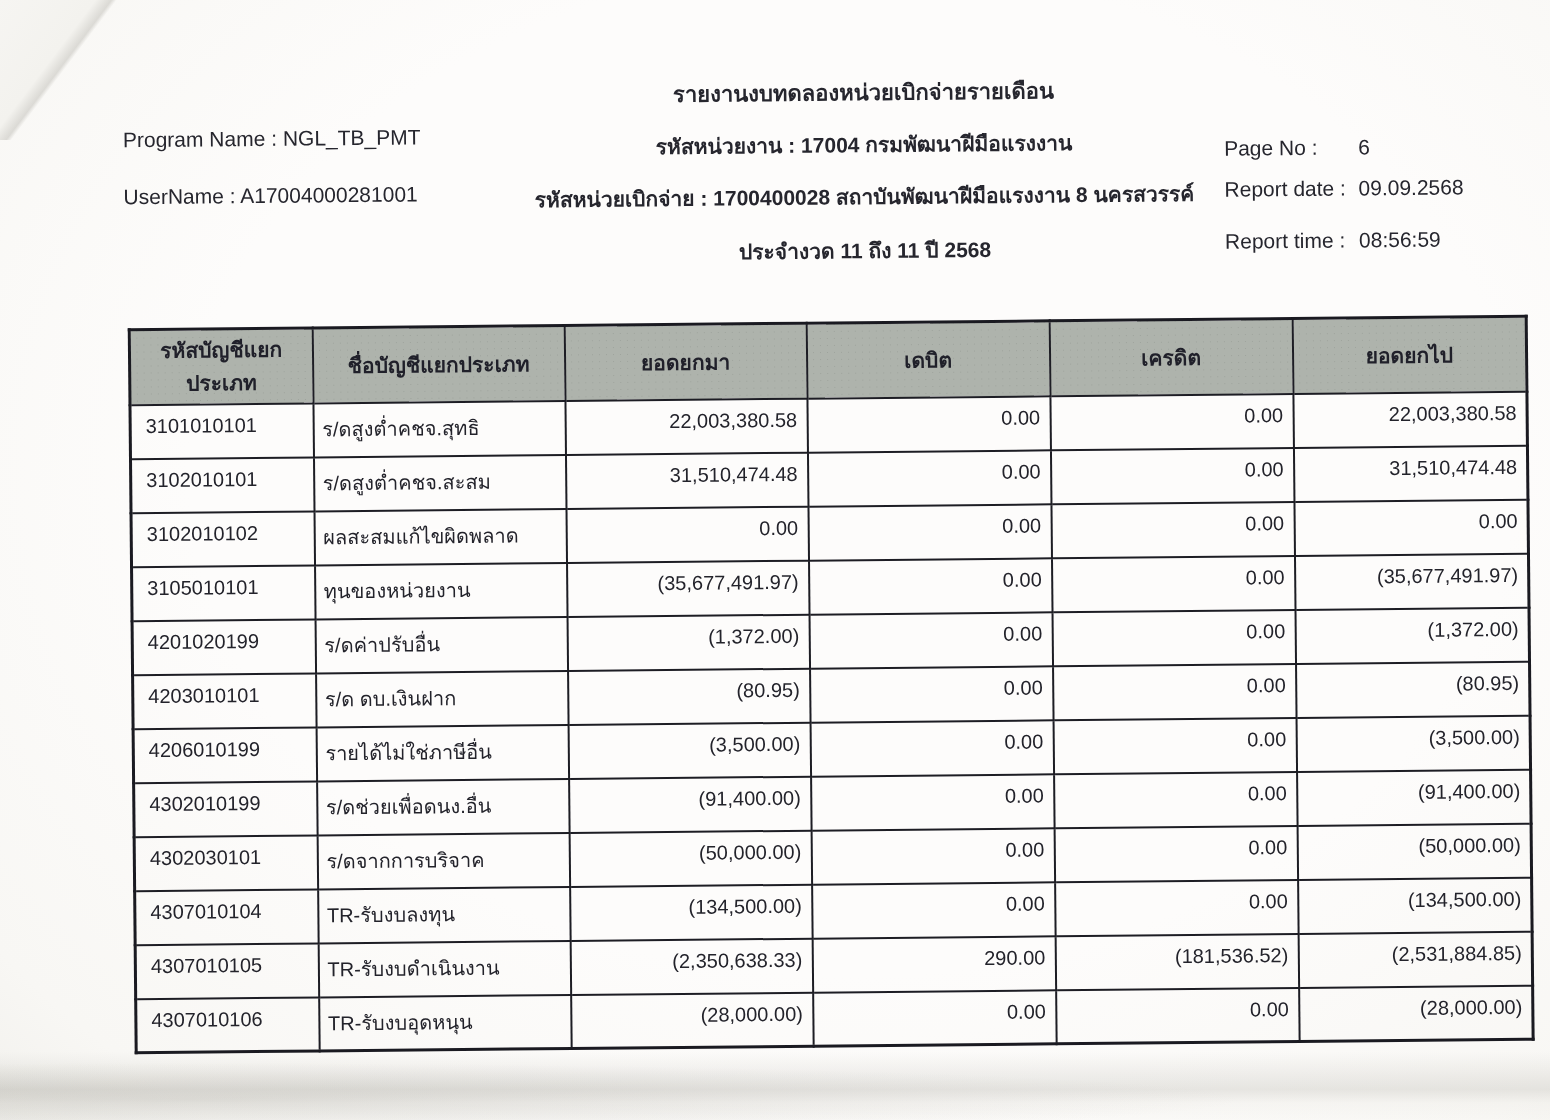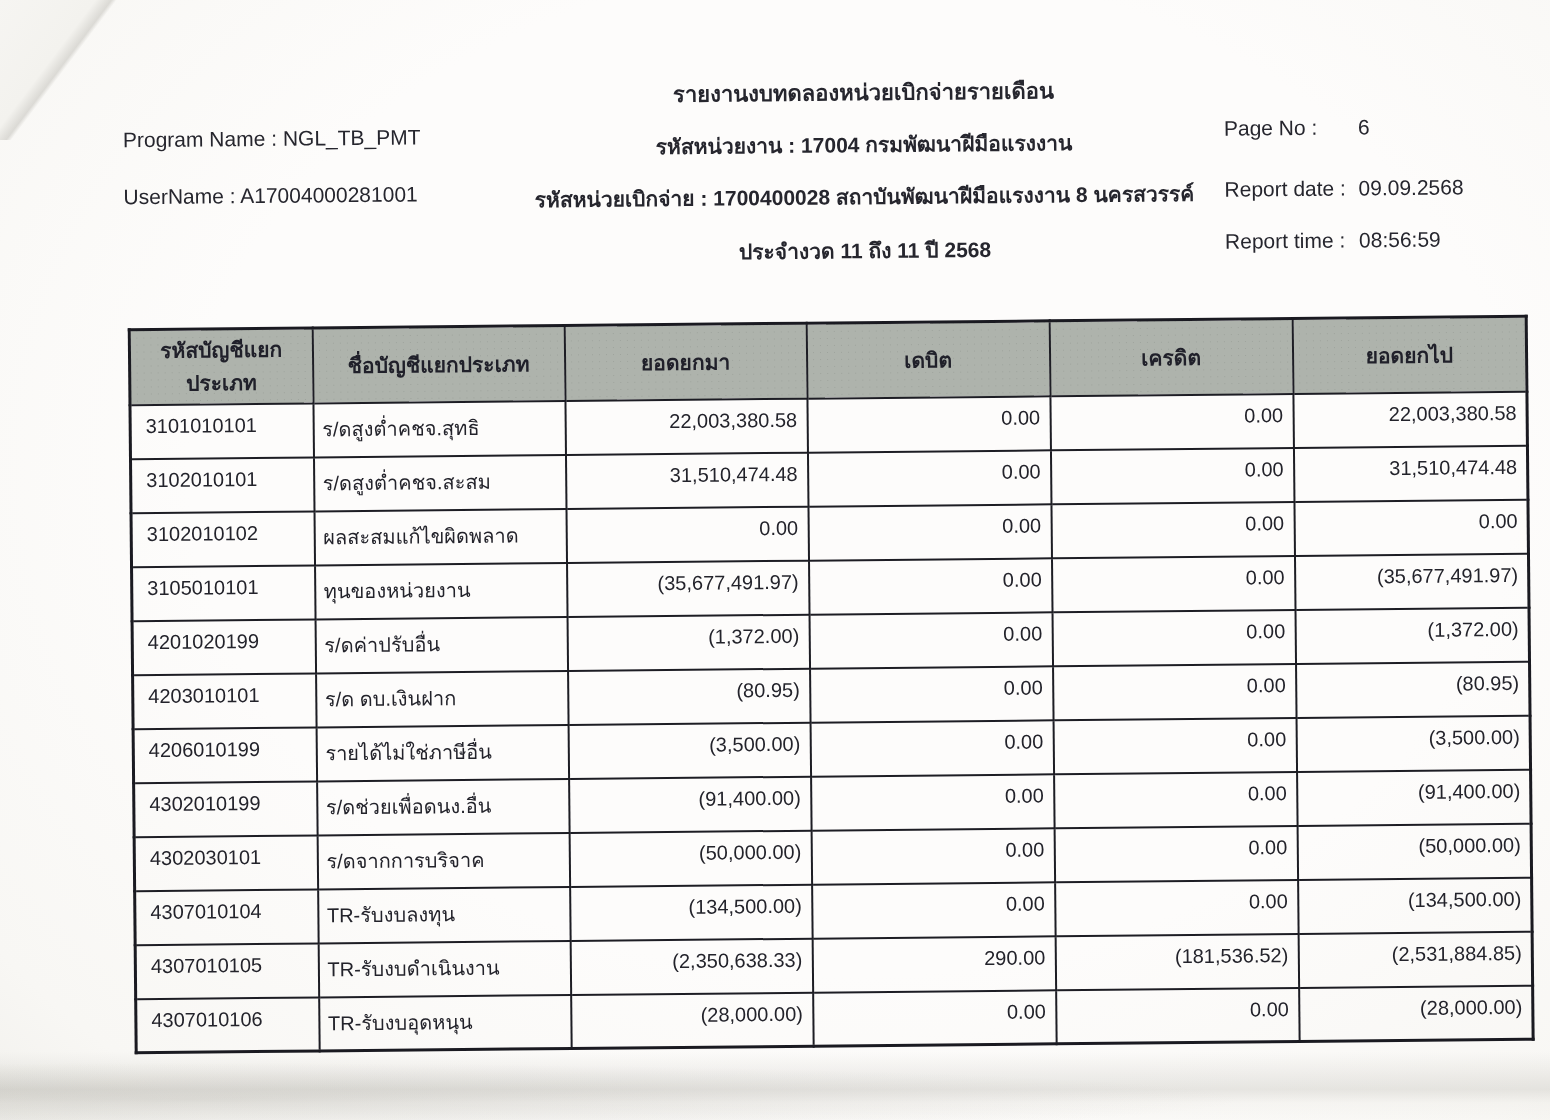--- a/index.html
+++ b/index.html
@@ -36,21 +36,21 @@
   .t-title{left:468px;top:76px;width:800px;text-align:center;font-size:22px;font-weight:700;}
   .c-line{left:468px;width:800px;text-align:center;font-size:21px;font-weight:600;}
   .c-agency{top:129px;}
   .c-disb{top:181px;}
   .c-period{top:235px;}
   .l-line{left:127px;font-size:21px;}
   .l-program{top:122px;}
   .l-user{top:179px;}
   .r-label{left:1228px;font-size:21px;}
   .r-value{left:1362px;font-size:21px;}
-  .r-1{top:121px;} .r-2{top:182px;} .r-3{top:234px;}
+  .r-1{top:141px;} .r-2{top:182px;} .r-3{top:234px;}
 
   table.tb{
     position:absolute;left:130px;top:322px;
     width:1397px;table-layout:fixed;
     border-collapse:collapse;
     border:3px solid #1a1a21;
   }
   table.tb th, table.tb td{
     border:2px solid #1d1d24;
     overflow:hidden;

